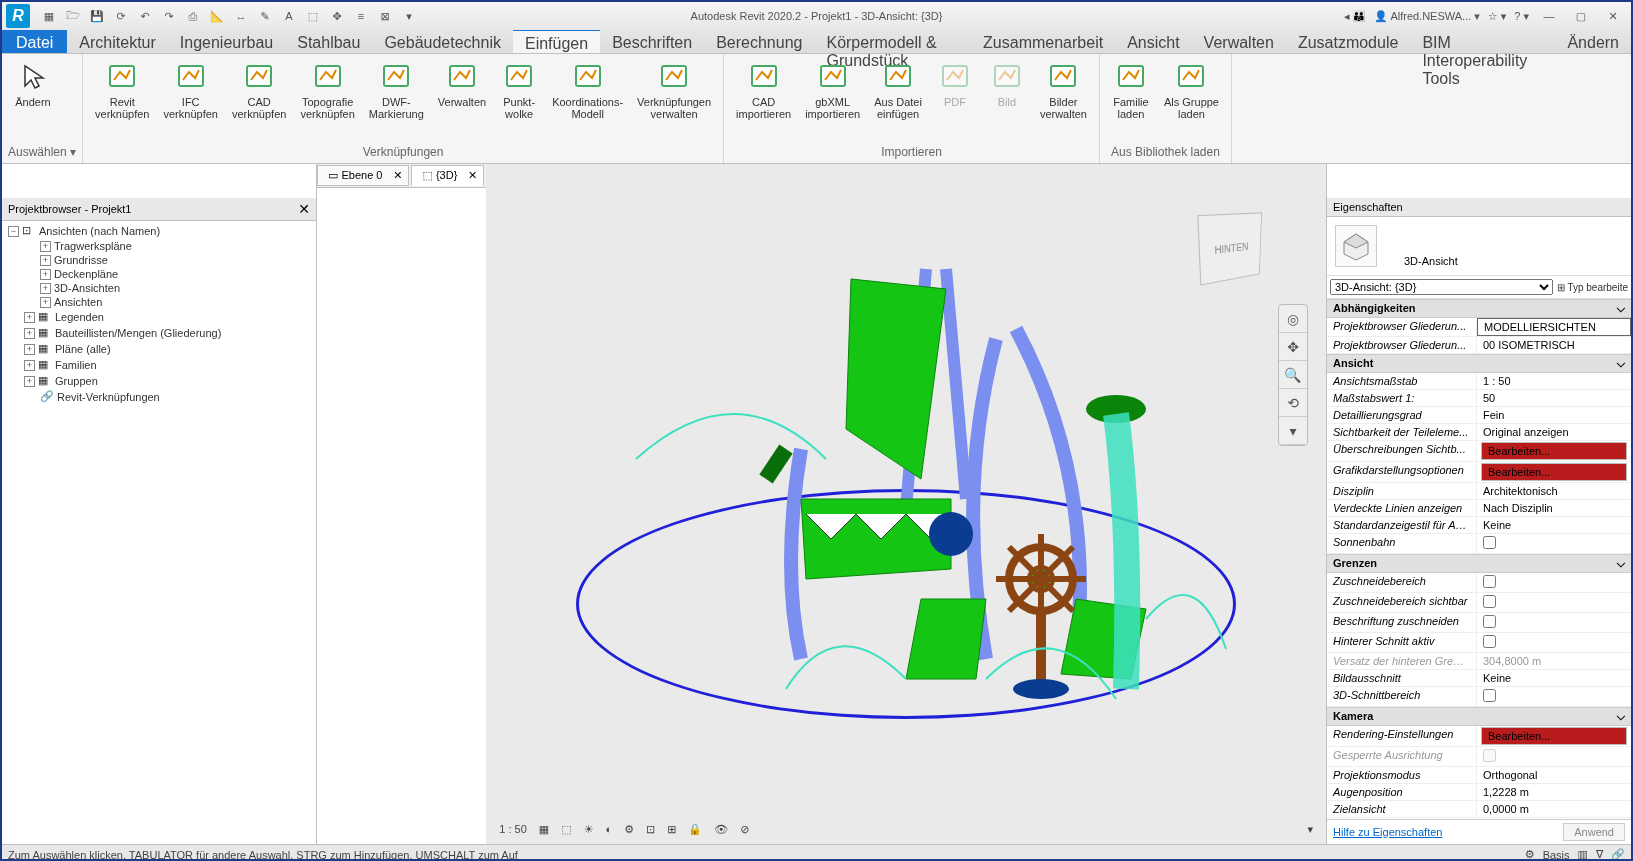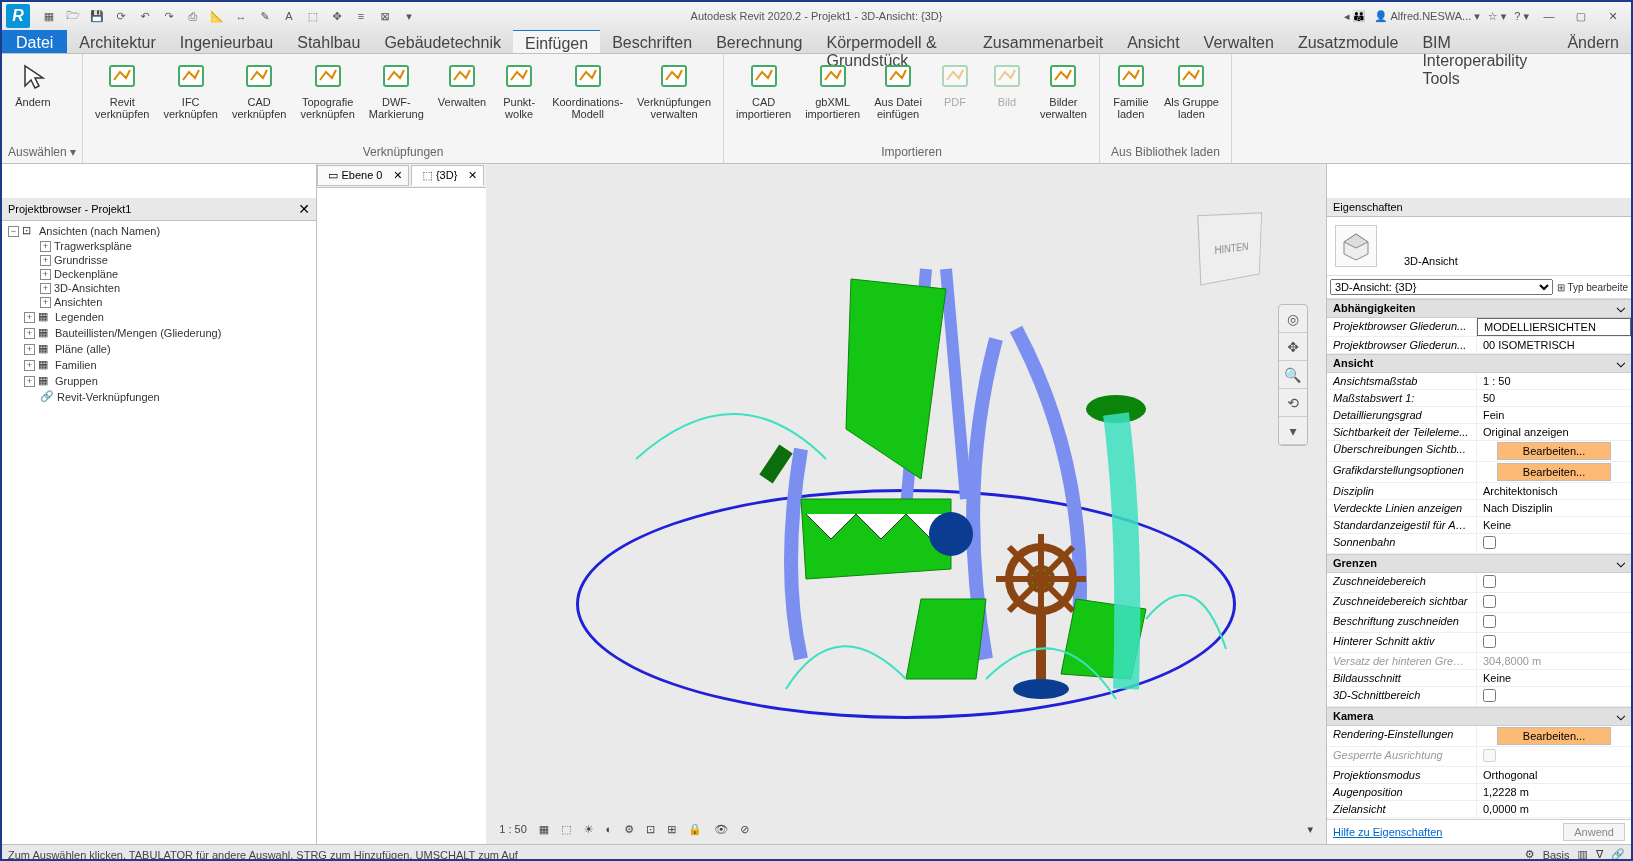--- a/index.html
+++ b/index.html
@@ -46,21 +46,21 @@
 .props-head { display:flex; align-items:flex-end; gap:27px; padding:8px; border-bottom:1px solid #ddd;}
 .props-head .thumb { width:42px; height:42px; border:1px solid #ccc; display:flex; align-items:center; justify-content:center; background:#fafafa;}
 .props-selector { padding:3px; border-bottom:1px solid #ddd; display:flex; gap:4px;}
 .props-selector select { flex:1; font-size:11px;}
 .edit-type { font-size:10px; cursor:pointer; color:#333; display:flex; align-items:center; gap:2px;}
 .prop-table { flex:1; overflow:auto; }
 .prop-section { background:#e0e0e0; padding:2px 6px; font-weight:bold; border-bottom:1px solid #ccc; border-top:1px solid #ccc; display:flex; justify-content:space-between;}
 .prop-row { display:flex; border-bottom:1px solid #eee; }
 .prop-row .k { width:150px; padding:2px 6px; border-right:1px solid #eee; overflow:hidden; text-overflow:ellipsis; white-space:nowrap;font-style:italic;}
 .prop-row .v { flex:1; padding:2px 6px; overflow:hidden; text-overflow:ellipsis; white-space:nowrap;}
-.prop-row .v.button { background:#fdba74; border:1px solid #bbb; text-align:center; cursor:pointer; margin:1px 20px;}
+.prop-row .v.button { background:#b91c1c; border:1px solid #bbb; cursor:pointer; margin:1px 4px;}
 .prop-row .v input[type=checkbox]{ margin:0;}
 .prop-row.disabled { color:#999; }
 .props-footer { border-top:1px solid #ccc; padding:3px 6px; display:flex; justify-content:space-between; align-items:center;}
 .props-footer a { color:#0066cc; text-decoration:underline; cursor:pointer; font-size:11px;}
 .props-footer button { font-size:11px; padding:2px 10px; color:#888; border:1px solid #ccc; background:#f5f5f5;}
 .statusbar { height: 20px; background: #e8e8e8; border-top:1px solid #c0c0c0; display:flex; align-items:center; font-size:11px; padding:0 6px; color:#444; justify-content: space-between;}
 .statusbar .right { display:flex; gap:8px; align-items:center;}
 svg.ploticon { width:32px; height:32px; }
 
 .scene { position:absolute; left:50%; top:50%; transform:translate(-50%,-55%); width:700px; height:500px; }

